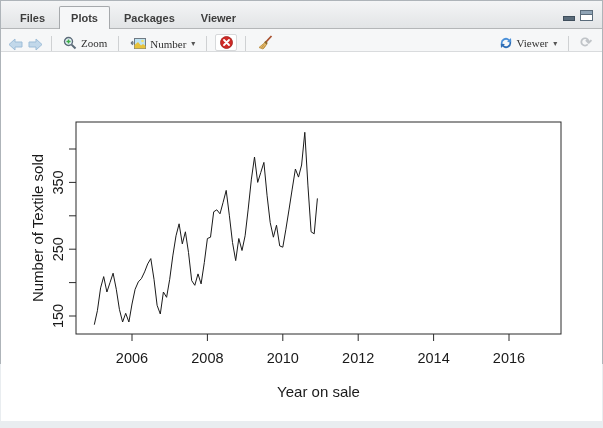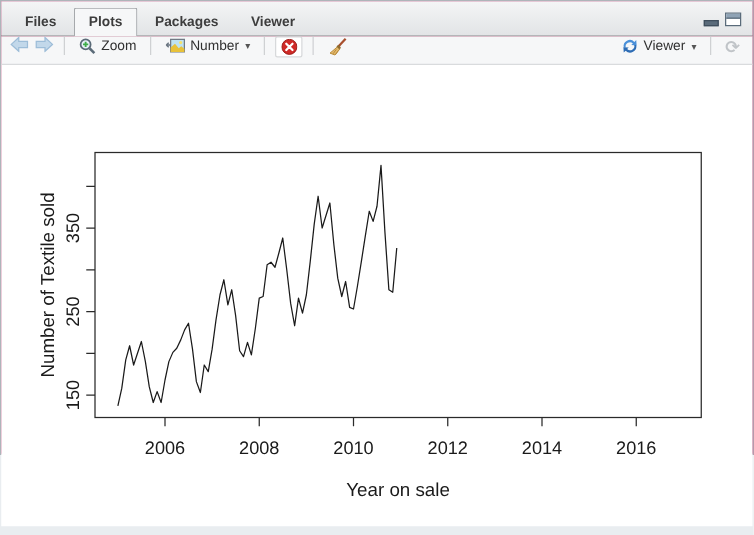--- a/index.html
+++ b/index.html
@@ -30,22 +30,22 @@
     background:#f6f7f8; border-color:#a6a9ac; z-index:2;
   }
   .winbtns { position:absolute; right:9px; top:9px; display:flex; gap:6px; align-items:flex-end; }
   .btn-min { width:12px; height:10px; position:relative; }
   .btn-min::after { content:""; position:absolute; left:1px; bottom:0; width:10px; height:3px; background:#5a6b7a; border:1px solid #3f4e5c; }
   .btn-max { width:13px; height:11px; border:1px solid #5a6b7a; background:#fff; }
   .btn-max::before { content:""; display:block; height:3px; background:#8fa3b5; border-bottom:1px solid #5a6b7a; }
   
   .toolbar {
     height:23px; background:#f6f7f8; border-bottom:1px solid #d9dbdd;
-    display:flex; align-items:flex-start; padding:0 7px; gap:5px;
-    font-size:11px; color:#303030;
+    display:flex; align-items:flex-end; padding:0 7px; gap:5px;
+    font-size:11px; color:#303030;font-family:Liberation Serif, serif;
   }
   .tb-sep { width:1px; height:15px; background:#cfd1d3; margin:0 3px; }
   .tb-btn { display:flex; align-items:center; gap:4px; padding:1px 3px; border-radius:2px; cursor:pointer; }
   .tb-spacer { flex:1; }
   .caret { font-size:8px; color:#555; margin-left:1px; }
   .nav-arrow { width:15px; height:13px; }
   .clear-btn { width:22px; height:17px; background:#fff; border:1px solid #d7d9db; border-radius:2px; display:flex; align-items:center; justify-content:center; }
   .refresh-glyph { font-size:14px; color:#c0c4c8; font-weight:bold; line-height:1; }
   
   .plot-area { position:relative; width:601px; height:369px; background:#fff; }

